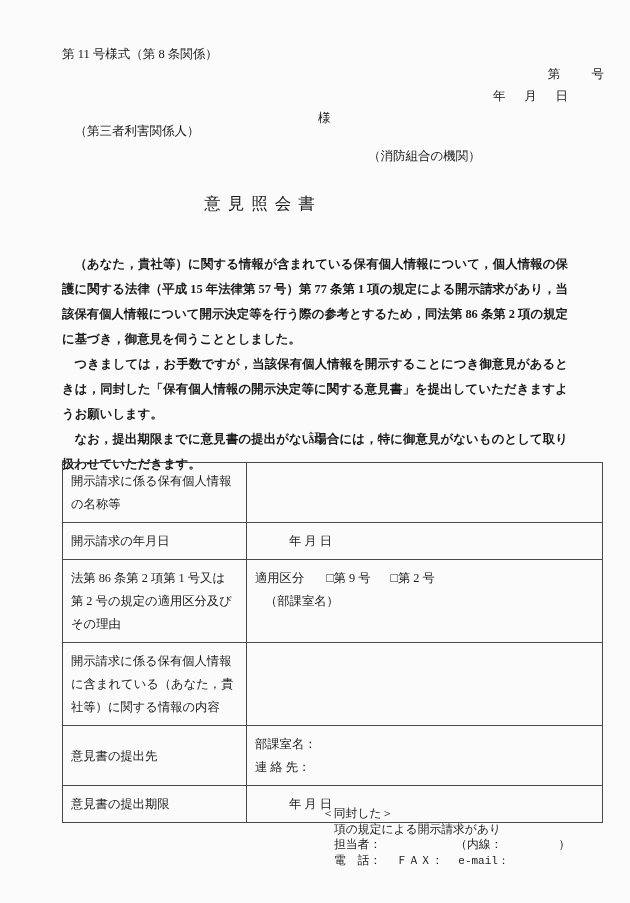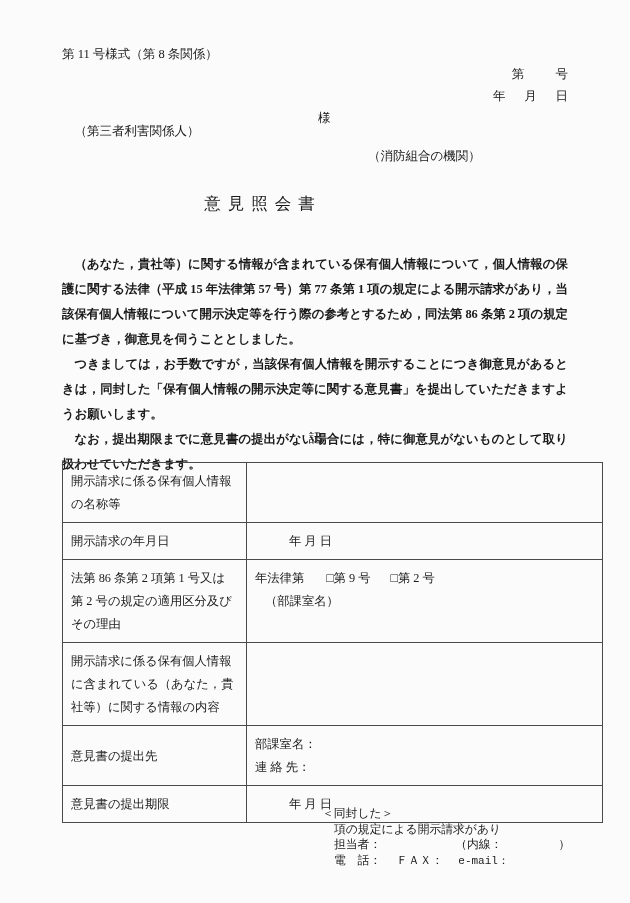--- a/index.html
+++ b/index.html
@@ -36,20 +36,21 @@
     top: 48px;
     font-size: 12.5px;
   }
   #doc-number-line {
     left: 0;
     top: 68px;
     width: 568px;
     text-align: right;
     font-size: 12.5px;
     letter-spacing: 0px;
+    padding-left: 36px;
   }
   #doc-date-line {
     left: 0;
     top: 90px;
     width: 568px;
     text-align: right;
     font-size: 12.5px;
   }
   #addressee-row {
     left: 62px;
@@ -208,21 +209,21 @@
         </td>
       </tr>
 
       <tr>
         <td class="label">
           <span class="cell-lines">法第 86 条第 2 項第 1 号又は
 第 2 号の規定の適用区分及び
 その理由</span>
         </td>
         <td class="value">
-          <span class="cell-lines"><span>年法律第</span><span class="opt-gap"></span><span>□第 9 号</span><span class="opt-gap-sm"></span><span>□第 2 号</span></span>
+          <span class="cell-lines"><span>適用区分</span><span class="opt-gap"></span><span>□第 9 号</span><span class="opt-gap-sm"></span><span>□第 2 号</span></span>
           <span class="cell-lines reason-indent">（部課室名）</span>
         </td>
       </tr>
 
       <tr>
         <td class="label">
           <span class="cell-lines">開示請求に係る保有個人情報
 に含まれている（あなた，貴
 社等）に関する情報の内容</span>
         </td>

